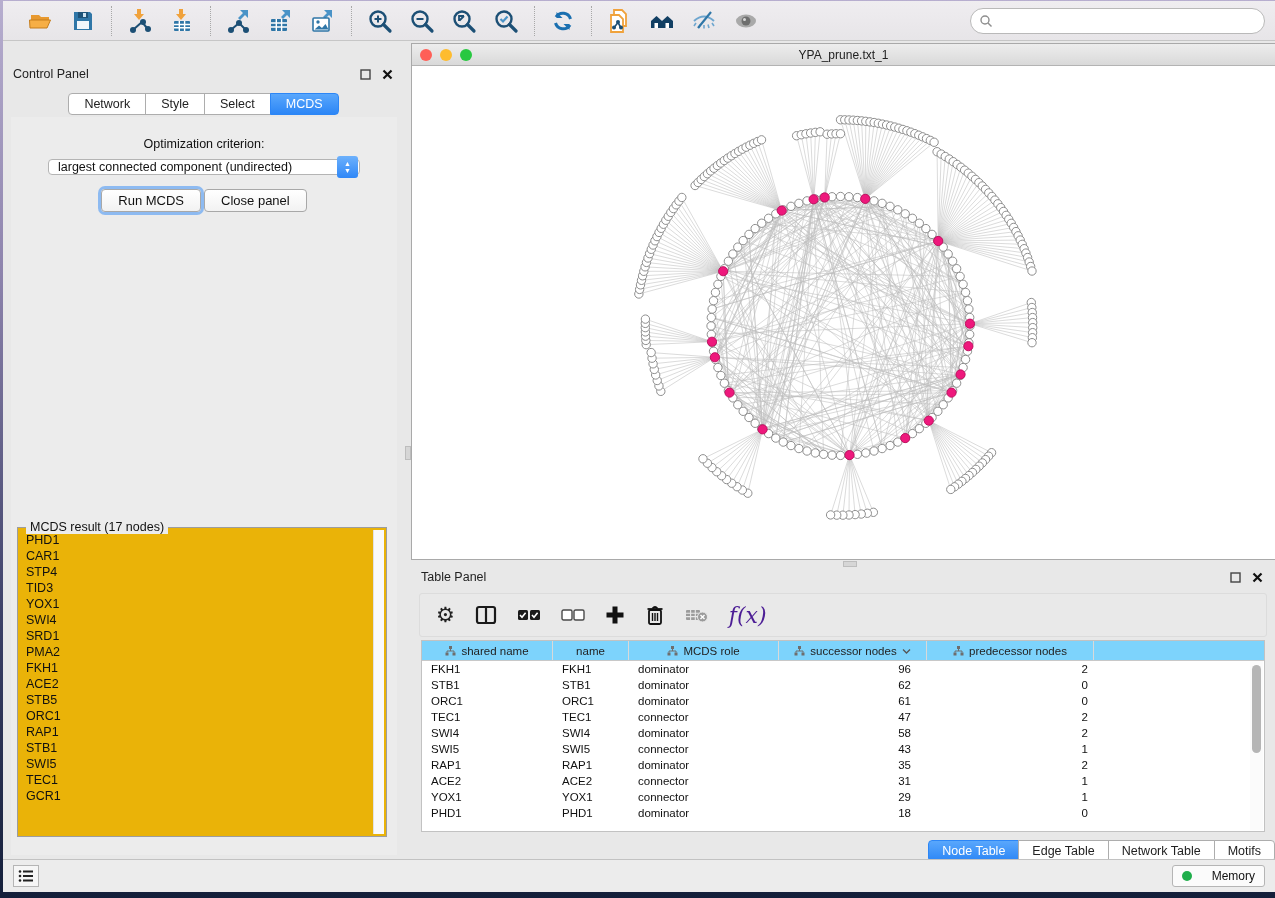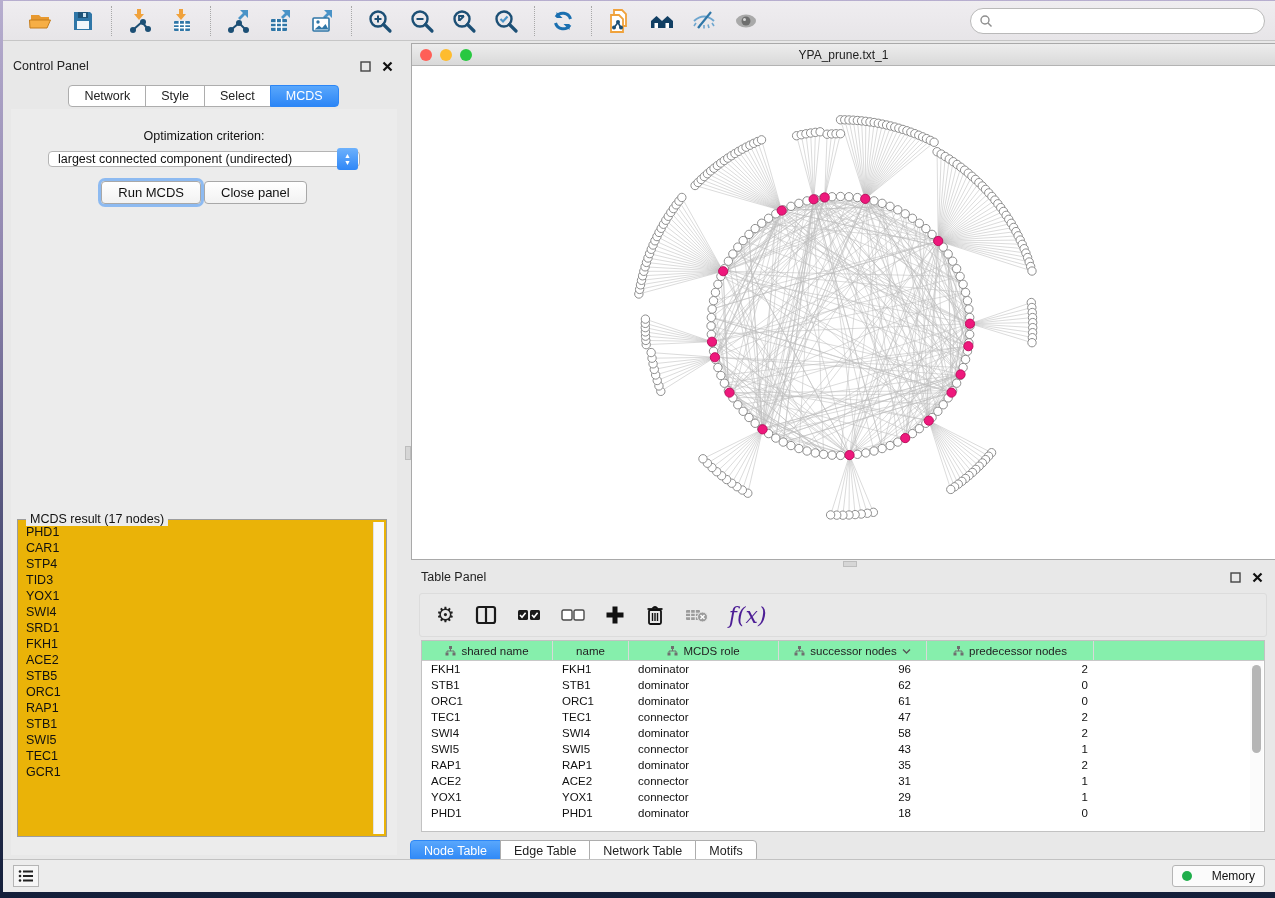--- a/index.html
+++ b/index.html
@@ -19,21 +19,21 @@
   .tb-btn svg { width:26px; height:26px; }
   .search-wrap { margin-left:auto; display:flex; align-items:center; }
   .search-box { width:295px; height:26px; border:1px solid #b9b9b9; border-radius:13px;
     background:#fff; display:flex; align-items:center; padding:0 8px; }
   .search-box input { border:none; outline:none; flex:1; font-size:12px; background:transparent; margin-left:5px; }
 
   
   .main { position:absolute; top:40px; left:0; right:0; height:818px; }
 
   
-  .control-panel { position:absolute; top:12px; left:0; width:402px; bottom:0; background:#e8e8e8; }
+  .control-panel { position:absolute; top:20px; left:0; width:402px; bottom:0; background:#e8e8e8; }
   .panel-titlebar { height:26px; display:flex; align-items:center; padding:0 10px; font-size:12.5px; color:#222; }
   .panel-titlebar .ttl { flex:1; }
   .win-icon { width:16px; height:16px; display:flex; align-items:center; justify-content:center;
     margin-left:6px; cursor:pointer; color:#333; }
   .seg-row { display:flex; justify-content:center; margin-top:6px; }
   .seg { border:1px solid #adadad; background:#fff; color:#222; font-size:12.5px;
     padding:3px 15px; margin-left:-1px; cursor:pointer; }
   .seg:first-child { border-radius:4px 0 0 4px; }
   .seg:last-child  { border-radius:0 4px 4px 0; }
   .seg.active { background:linear-gradient(#59a7fc,#2c86f6); border-color:#2c86f6; color:#fff; }
@@ -79,34 +79,34 @@
   
   .table-panel { position:absolute; top:523px; left:408px; right:0; bottom:0; background:#e8e8e8; }
   .tp-toolbar { margin:3px 8px 0 8px; height:44px; background:#e9e9e9; border:1px solid #dcdcdc;
     border-radius:3px; display:flex; align-items:center; gap:20px; padding:0 16px; }
   .tp-btn { display:flex; align-items:center; justify-content:center; cursor:pointer; height:30px; }
   .tp-btn svg { display:block; }
   .fx { font-family:"DejaVu Serif", serif; font-style:italic; font-size:22px; color:#4c1d95; }
   .tbl-wrap { position:absolute; left:10px; right:10px; top:76px; height:192px;
     background:#fff; border:1px solid #c2c2c2; }
   .tbl-grid { display:grid; grid-template-columns:131px 76px 150px 148px 167px 1fr; }
-  .tbl-head { border-bottom:1px solid #c8c8c8; background:#86efac; }
+  .tbl-head { border-bottom:1px solid #c8c8c8; background:#7dd3fc; }
   .th-cell { height:19px; display:flex; align-items:center; justify-content:center; gap:5px;
     font-size:11.5px; color:#222; border-right:1px solid #d9d9d9; cursor:pointer; }
   .th-cell:last-child { border-right:none; }
   .tbl-body { position:absolute; top:20px; left:0; right:15px; bottom:0; overflow:hidden; }
   .tbl-row { height:16px; }
   .td-cell { font-size:11.5px; color:#111; line-height:16px; white-space:nowrap; overflow:hidden; }
   .td-left { padding-left:9px; text-align:left; }
   .td-right { padding-right:16px; text-align:right; }
   .td-right2 { padding-right:6px; text-align:right; }
   .tbl-vscroll { position:absolute; top:20px; right:1px; width:13px; bottom:1px; background:#fbfbfb; }
   .tbl-vscroll .thumb { position:absolute; top:4px; left:2px; width:9px; height:88px;
     background:#b5b5b5; border-radius:5px; }
-  .tp-tabs { position:absolute; left:0; right:0; top:276px; display:flex; justify-content:flex-start; }
+  .tp-tabs { position:absolute; left:0; right:0; top:276px; display:flex; justify-content:flex-end; }
   .tp-tabs .seg { font-size:12.5px; padding:3px 13px; }
   .tp-tabs .seg:first-child.active { border-radius:4px 0 0 4px; }
 
   
   .statusbar { position:absolute; left:0; right:0; bottom:0; height:33px; background:#ececec;
     border-top:1px solid #c2c2c2; display:flex; align-items:center; padding:0 10px; }
   .sb-left-btn { width:26px; height:22px; border:1px solid #b5b5b5; background:#f6f6f6;
     display:flex; align-items:center; justify-content:center; cursor:pointer; }
   .memory-btn { margin-left:auto; height:22px; border:1px solid #b5b5b5; background:#fbfbfb;
     border-radius:3px; display:flex; align-items:center; gap:20px; padding:0 9px;
@@ -319,20 +319,21 @@
         <div class="groupbox">
           <span class="gb-legend">MCDS result (17 nodes)</span>
           <div class="mcds-list">
               <div class="mcds-item">PHD1</div>
               <div class="mcds-item">CAR1</div>
               <div class="mcds-item">STP4</div>
               <div class="mcds-item">TID3</div>
               <div class="mcds-item">YOX1</div>
               <div class="mcds-item">SWI4</div>
               <div class="mcds-item">SRD1</div>
+              <div class="mcds-item">PMA2</div>
               <div class="mcds-item">FKH1</div>
               <div class="mcds-item">ACE2</div>
               <div class="mcds-item">STB5</div>
               <div class="mcds-item">ORC1</div>
               <div class="mcds-item">RAP1</div>
               <div class="mcds-item">STB1</div>
               <div class="mcds-item">SWI5</div>
               <div class="mcds-item">TEC1</div>
               <div class="mcds-item">GCR1</div>
             </div>

